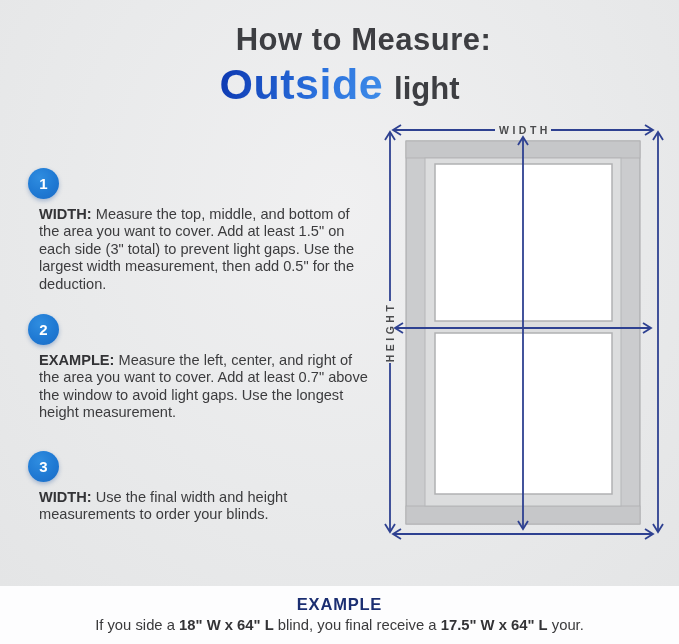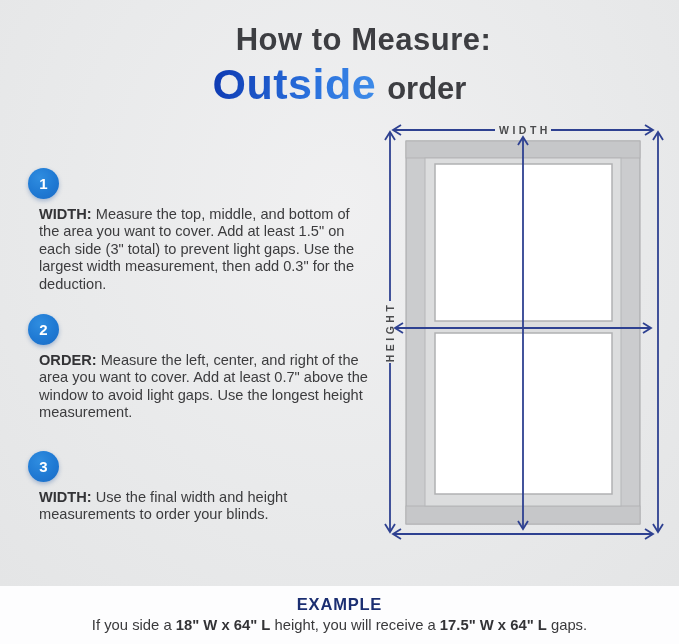--- a/index.html
+++ b/index.html
@@ -76,32 +76,32 @@
 </head>
 <body>
 
 <div class="poster">
   <div class="main-bg"></div>
 
   <div class="header">
     <div class="title-line1">How to Measure:</div>
     <div class="title-line2">
       <span class="title-highlight">Outside</span>
-      <span>order</span>
+      <span>light</span>
     </div>
   </div>
 
   <div class="steps">
     <div class="step step-1">
       <div class="badge">1</div>
-      <p><b>WIDTH:</b> <span>Measure the top, middle, and bottom of the area you want to cover. Add at least 1.5" on each side (3" total) to prevent light gaps. Use the largest width measurement, then add 0.3" for the deduction.</span></p>
+      <p><b>WIDTH:</b> <span>Measure the top, middle, and bottom of the area you want to cover. Add at least 1.5" on each side (3" total) to prevent light gaps. Use the largest width measurement, then add 0.5" for the deduction.</span></p>
     </div>
     <div class="step step-2">
       <div class="badge">2</div>
-      <p><b>ORDER:</b> <span>Measure the left, center, and right of the area you want to cover. Add at least 0.7" above the window to avoid light gaps. Use the longest height measurement.</span></p>
+      <p><b>EXAMPLE:</b> <span>Measure the left, center, and right of the area you want to cover. Add at least 0.7" above the window to avoid light gaps. Use the longest height measurement.</span></p>
     </div>
     <div class="step step-3">
       <div class="badge">3</div>
       <p><b>WIDTH:</b> <span>Use the final width and height measurements to order your blinds.</span></p>
     </div>
   </div>
 
   <div class="diagram">
     <svg width="300" height="460" viewBox="0 0 300 460">
 
@@ -155,15 +155,15 @@
         </g>
       </g>
 
       <text class="dim-label" x="150" y="23" text-anchor="middle">WIDTH</text>
       <text class="dim-label" x="15" y="221" text-anchor="middle" transform="rotate(-90 15 221)" dy="3.5">HEIGHT</text>
     </svg>
   </div>
 
   <div class="example-band">
     <div class="example-heading">EXAMPLE</div>
-    <div class="example-text"><span>If you side a </span><b>18" W x 64" L</b><span> height, you will receive a </span><b>17.5" W x 64" L</b><span> gaps.</span></div>
+    <div class="example-text"><span>If you side a </span><b>18" W x 64" L</b><span> blind, you final receive a </span><b>17.5" W x 64" L</b><span> your.</span></div>
   </div>
 </div>
 
 </body></html>

